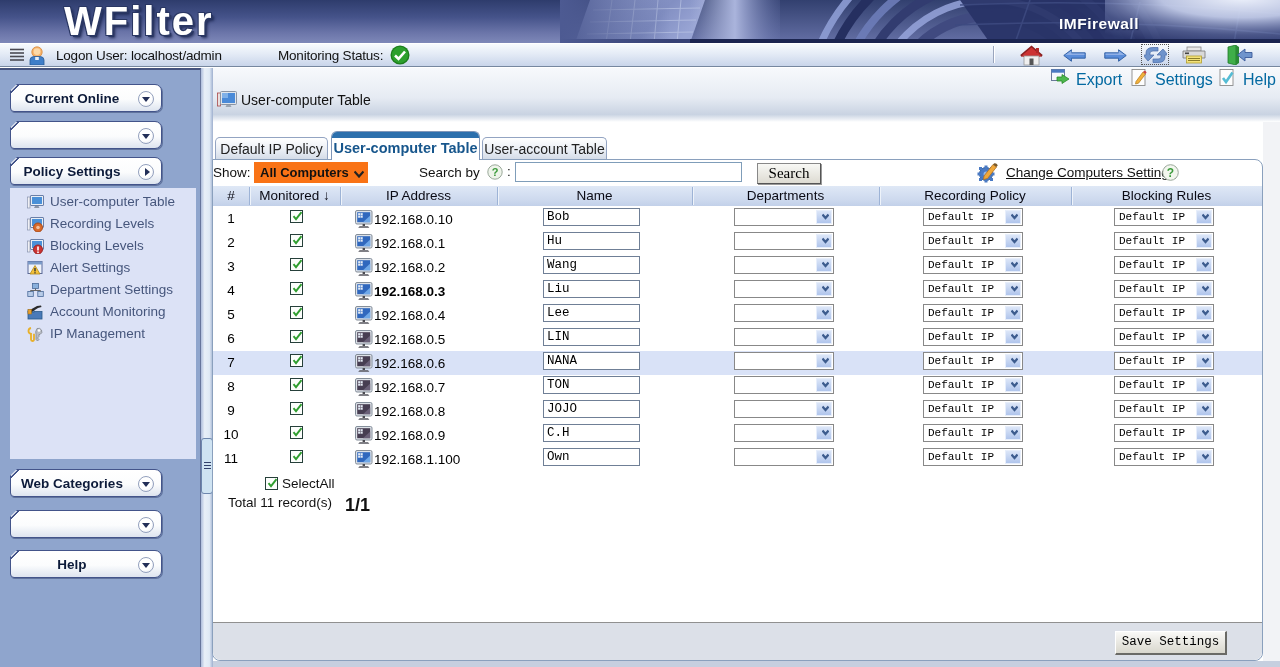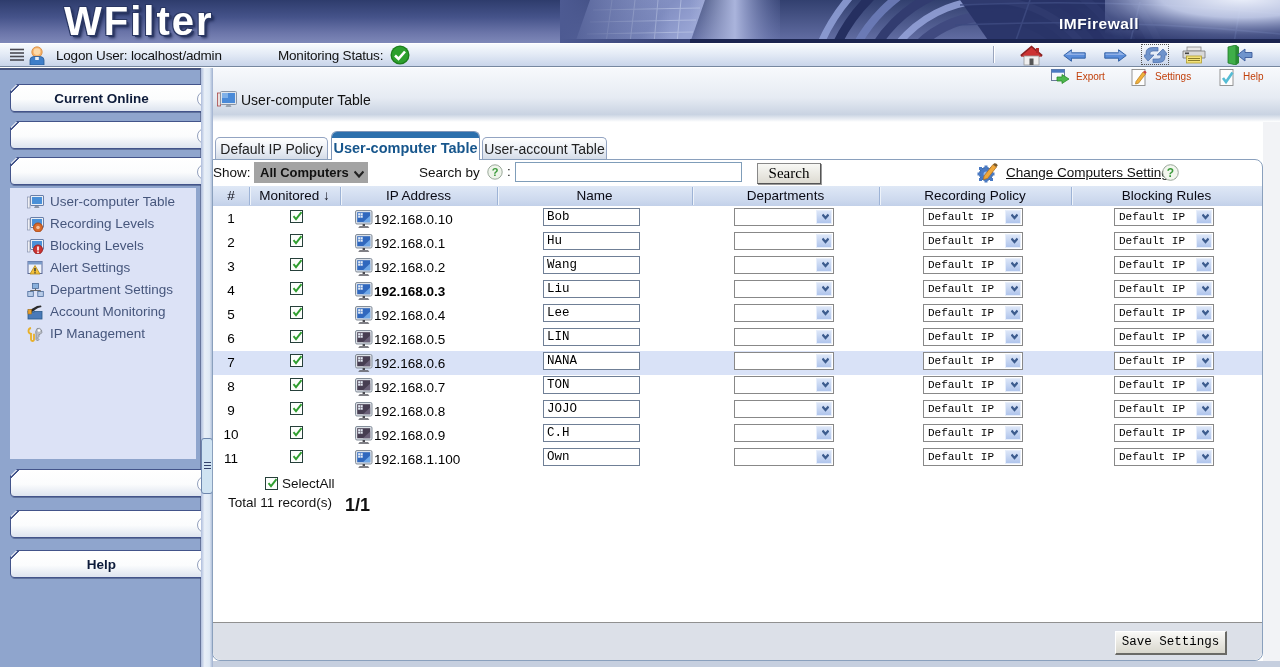--- a/index.html
+++ b/index.html
@@ -18,21 +18,21 @@
 
   
   #tb1 { left:0; top:43px; width:1280px; height:24px;
     background:linear-gradient(180deg,#f7fafd 0%, #e4ebf6 45%, #c9d5ea 100%);
     border-top:1px solid #ffffff; border-bottom:1px solid #76879f; }
   .tb1txt { top:48px; font-size:13.5px; color:#111; letter-spacing:-0.2px; }
 
   
   #sidebar { left:0; top:68px; width:201px; height:599px; background:#8fa5cd; border-top:2px solid #45537e; border-right:1px solid #66759c; }
   #litepanel { left:10px; top:188px; width:186px; height:271px; background:#dce2f6; }
-  .sbtn { left:10px; width:211px; height:28px; background:linear-gradient(180deg,#ffffff 0%,#fbfcfd 55%,#dde4ef 100%);
+  .sbtn { left:10px; width:152px; height:28px; background:linear-gradient(180deg,#ffffff 0%,#fbfcfd 55%,#dde4ef 100%);
     border:1px solid #43548a; border-radius:2px 7px 7px 4px; box-shadow:inset 0 1px 0 #fff, 1px 1px 0 rgba(40,55,100,.45); }
   .sbtn .lbl { position:absolute; left:0; right:28px; top:0; bottom:0; text-align:center; line-height:27px;
     font-size:13.5px; font-weight:bold; color:#0d1b3a; }
   .sbtn .cut { position:absolute; left:-1px; top:-1px; width:0; height:0;
     border-top:7px solid #8fa5cd; border-right:7px solid transparent; }
   .sbtn .cutline { position:absolute; left:-1px; top:-1px; width:9px; height:9px;
     background:linear-gradient(135deg, transparent 44%, #43548a 46%, #43548a 56%, transparent 58%); }
   .circ { position:absolute; right:7px; top:5.5px; width:16px; height:16px; border-radius:50%;
     background:radial-gradient(circle at 40% 35%, #ffffff 55%, #dfe4ee 100%); border:1px solid #93a0bd; }
   .circ .tri { position:absolute; left:3px; top:5.5px; width:0; height:0;
@@ -47,41 +47,41 @@
     background:linear-gradient(90deg,#aebddc 0%, #e8eff8 30%, #dfe9f5 70%, #9fb0cf 100%); }
   #handle { left:201px; top:438px; width:12px; height:56px; background:#cfe3f2;
     border:1px solid #6d86ad; border-radius:3px; }
   #handle .bars { position:absolute; left:2px; top:23px; width:7px; border-top:1px solid #33416b;
     box-shadow:0 3px 0 #33416b, 0 6px 0 #33416b; }
 
   
   #strip { left:213px; top:68px; width:1067px; height:54px;
     background:linear-gradient(180deg,#f7f9fc 0%, #e6ebf3 55%, #c9d3e2 86%, #eef1f6 96%, #ffffff 100%); }
   #contentbg { left:213px; top:122px; width:1067px; height:545px; background:#ffffff; }
-  .tb2txt { font-size:10px; color:#c2410c; top:71px; }
+  .tb2txt { font-size:16px; color:#0369a1; top:71px; }
   #title { left:241px; top:92px; font-size:14px; color:#111; }
 
   
   .tab { top:137px; height:23px; border:1px solid #93a4c2; border-bottom:none; border-radius:5px 5px 0 0;
     background:linear-gradient(180deg,#ffffff 0%, #e7ecf3 60%, #d2dae6 100%);
     text-align:center; font-size:14px; color:#222; line-height:22px; }
   #tab2 { left:331px; top:131px; width:149px; height:29px; background:#fff; border:1px solid #7f96b8; border-bottom:none;
     border-radius:6px 6px 0 0; z-index:5; }
   #tab2 .cap { position:absolute; left:0; top:0; width:100%; height:6px; background:#2c70ad; border-radius:5px 5px 0 0; }
   #tab2 .txt { position:absolute; left:0; top:8px; width:100%; text-align:center; font-size:14.5px; font-weight:bold; color:#17568c; }
 
   
   #panel { left:212px; top:159px; width:1051px; height:502px; background:#fff; border:1px solid #8fa7c2;
     border-color:#8aa0bd; border-radius:0 8px 8px 8px; }
   #pfoot { position:absolute; left:0; bottom:0; width:100%; height:38px; background:#dce0e8;
     border-top:1px solid #909090; border-radius:0 0 8px 8px; }
 
   
   #showlbl { left:213px; top:165px; font-size:13.5px; color:#111; }
-  #allcomp { left:254px; top:162px; width:114px; height:21px; background:#a3a3a3; }
+  #allcomp { left:254px; top:162px; width:114px; height:21px; background:#f97316; }
   #allcomp .t { position:absolute; left:6px; top:3px; font-size:13px; font-weight:bold; color:#111; }
   #searchby { left:419px; top:165px; font-size:13.5px; color:#111; }
   #colon { left:507px; top:164px; font-size:13.5px; color:#111; }
   #sinput { left:515px; top:162px; width:227px; height:20px; background:#fff; border:1px solid #7f9db9; }
   #sbtnq { left:757px; top:163px; width:64px; height:21px; background:linear-gradient(180deg,#f8f8f5,#dddbd2);
     border:1px solid #888; border-right-color:#555; border-bottom-color:#555; box-shadow:1px 1px 0 #999;
     font-family:"Liberation Serif",serif; font-size:15px; color:#000; text-align:center; line-height:19px; }
   #chgset { left:1006px; top:165px; font-size:13.5px; color:#111; text-decoration:underline; }
 
   
@@ -250,27 +250,29 @@
       <div class="cutline"></div>
     </div>
     <div class="abs sbtn" style="top:121px;">
       <div class="circ">
         <div class="tri"></div>
       </div>
       <div class="cut"></div>
       <div class="cutline"></div>
     </div>
     <div class="abs sbtn" style="top:157px;">
+      <div class="lbl">Policy Settings</div>
       <div class="circ">
         <div class="trir"></div>
       </div>
       <div class="cut"></div>
       <div class="cutline"></div>
     </div>
     <div class="abs sbtn" style="top:469px;">
+      <div class="lbl">Web Categories</div>
       <div class="circ">
         <div class="tri"></div>
       </div>
       <div class="cut"></div>
       <div class="cutline"></div>
     </div>
     <div class="abs sbtn" style="top:510px;">
       <div class="circ">
         <div class="tri"></div>
       </div>

